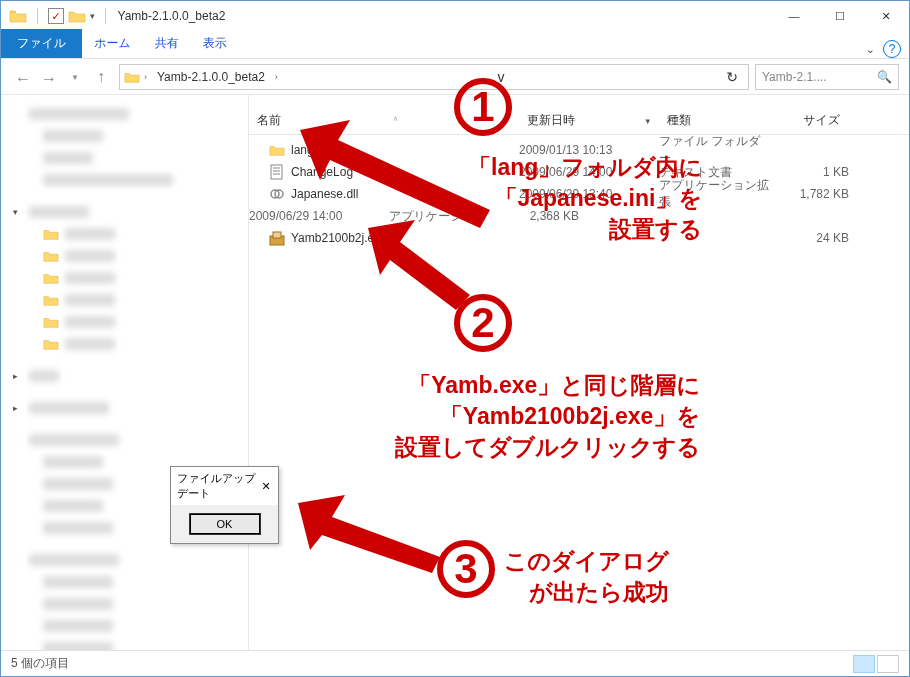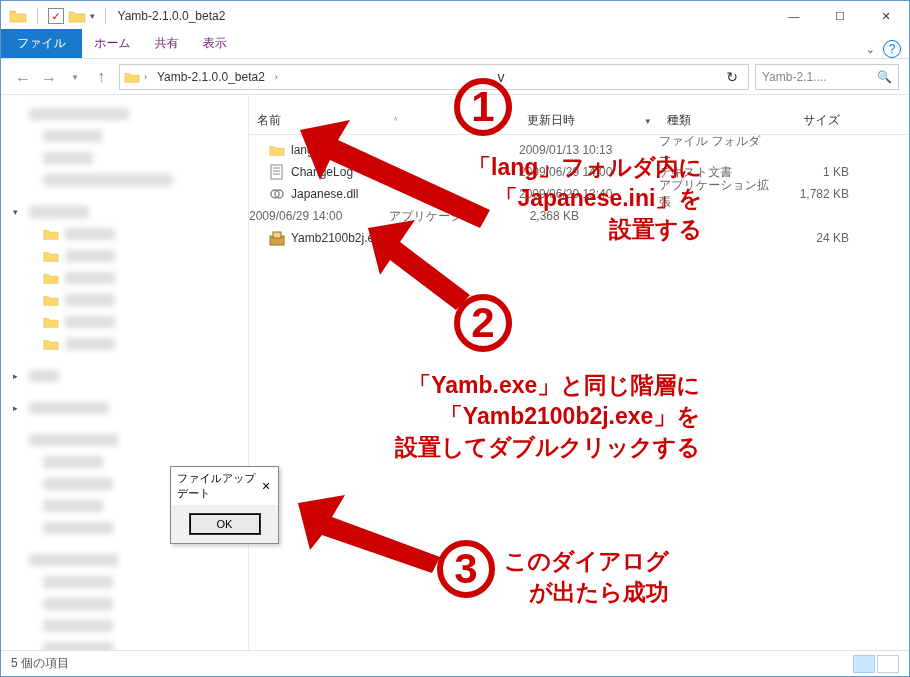--- a/index.html
+++ b/index.html
@@ -6,21 +6,21 @@
 body { width: 910px; height: 677px; background: #fff; position: relative; overflow: hidden; }
 .window { width: 910px; height: 677px; border: 1px solid #6495c8; background: #fff; display: flex; flex-direction: column; }
 .titlebar { height: 30px; background: #fff; display: flex; align-items: center; padding: 0 0 0 8px; }
 .titlebar .qat { display: flex; align-items: center; gap: 4px; }
 .titlebar .folder-icon-small { width: 18px; height: 14px; }
 .titlebar .divider { width: 1px; height: 16px; background: #ccc; margin: 0 6px; }
 .titlebar .title { font-size: 12px; color: #333; margin-left: 6px; }
 .win-controls { margin-left: auto; display: flex; }
 .win-btn { width: 46px; height: 30px; display: flex; align-items: center; justify-content: center; font-size: 11px; color: #333; }
 .ribbon { height: 28px; background: #fff; display: flex; align-items: flex-end; border-bottom: 1px solid #e1e1e1; }
-.ribbon-tab { padding: 6px 12px; font-size: 12px; color: #701a75; }
+.ribbon-tab { padding: 6px 12px; font-size: 12px; color: #1d4ed8; }
 .ribbon-tab.file { background: #1979ca; color: #fff; padding: 6px 16px; }
 .ribbon-right { margin-left: auto; display: flex; align-items: center; padding-right: 8px; gap: 8px; }
 .nav-bar { height: 36px; display: flex; align-items: center; padding: 4px 10px; gap: 6px; border-bottom: 1px solid #e8e8e8; }
 .nav-arrows { display: flex; gap: 2px; }
 .nav-arrow { width: 24px; height: 24px; display: flex; align-items: center; justify-content: center; color: #888; border-radius: 3px; }
 .breadcrumb-box { flex: 1; height: 26px; border: 1px solid #ccc; display: flex; align-items: center; padding: 0 4px; background: #fff; }
 .bc-segment { padding: 2px 6px; font-size: 12px; color: #333; display: flex; align-items: center; gap: 4px; }
 .bc-chevron { font-size: 9px; color: #555; padding: 0 4px; }
 .bc-refresh { margin-left: auto; padding: 0 6px; color: #333; font-size: 14px; }
 .search-box { width: 144px; height: 26px; border: 1px solid #ccc; padding: 0 6px; font-size: 12px; color: #888; display: flex; align-items: center; justify-content: space-between; }

